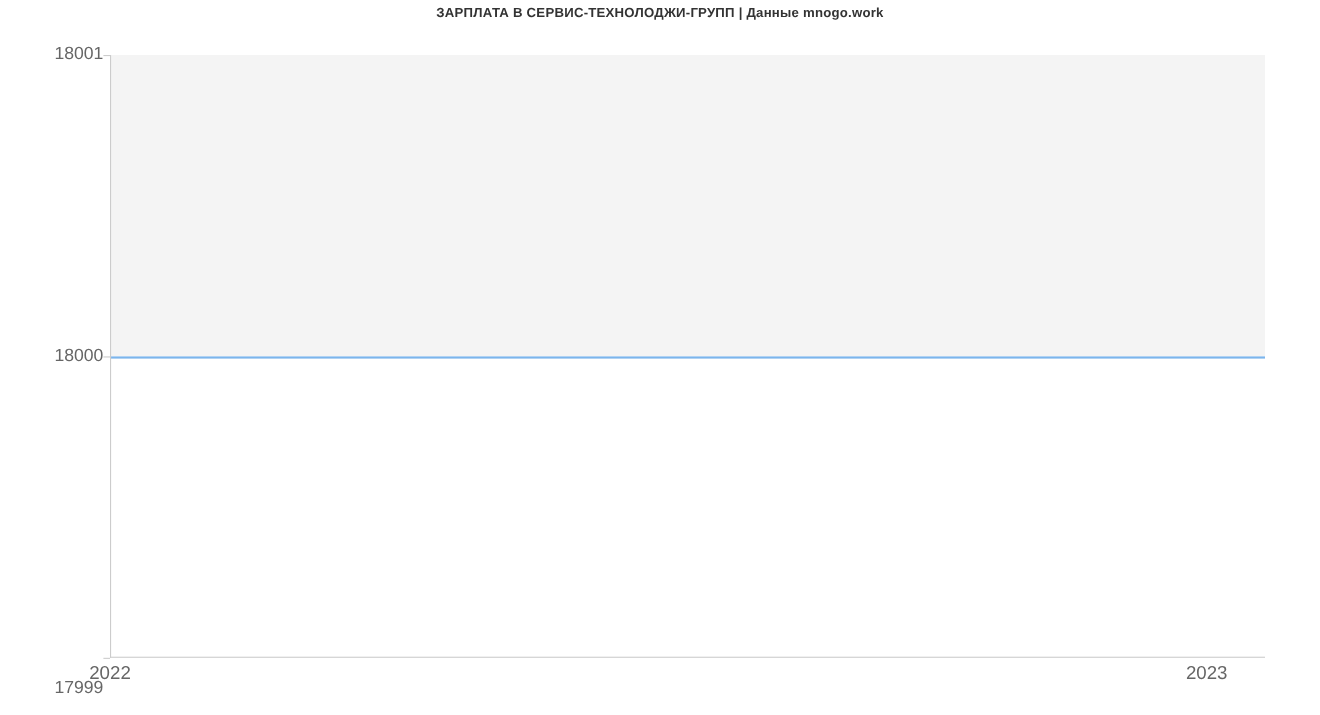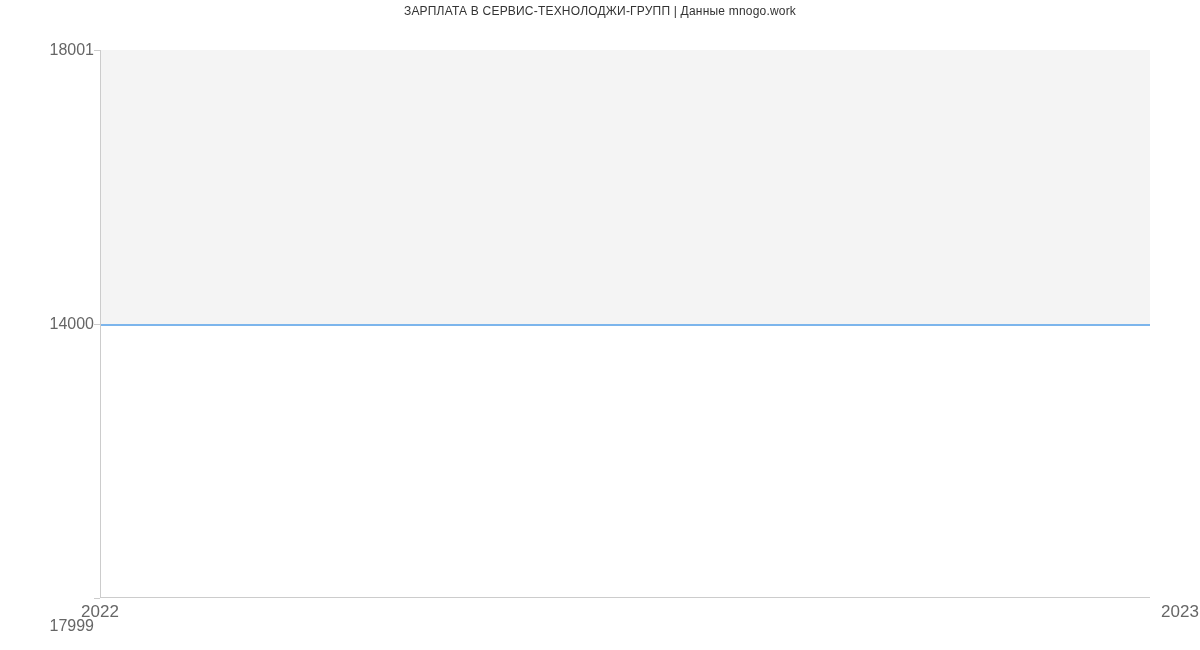--- a/index.html
+++ b/index.html
@@ -16,21 +16,21 @@
     width: 1200px;
     height: 650px;
   }
   .title {
     position: absolute;
     top: 4px;
     left: 0;
     width: 1200px;
     text-align: center;
     font-size: 12px;
-    font-weight: 400;
+    font-weight: 700;
     color: #333;
     letter-spacing: 0.2px;
   }
   .plot {
     position: absolute;
     left: 100px;   
     top: 50px;     
     width: 1050px; 
     height: 548px; 
   }
@@ -104,25 +104,25 @@
   }
 </style>
 </head>
 <body>
 
 <div class="chart-wrap">
 
   <div class="title">ЗАРПЛАТА В  СЕРВИС-ТЕХНОЛОДЖИ-ГРУПП | Данные mnogo.work</div>
 
   <div class="ytick-label" style="top:50px">18001</div>
-  <div class="ytick-label" style="top:324px">14000</div>
+  <div class="ytick-label" style="top:324px">18000</div>
   <div class="ytick-label" style="top:626px">17999</div>
 
   <div class="xtick-label" style="left:100px">2022</div>
-  <div class="xtick-label" style="left:1180px">2023</div>
+  <div class="xtick-label" style="left:1097px">2023</div>
 
   <div class="plot">
     <div class="band-top"></div>
     <div class="band-bottom"></div>
 
     <div class="grid-mid"></div>
 
     <div class="ytick-mark" style="top:0%"></div>
     <div class="ytick-mark" style="top:50%"></div>
     <div class="ytick-mark" style="top:100%"></div>

